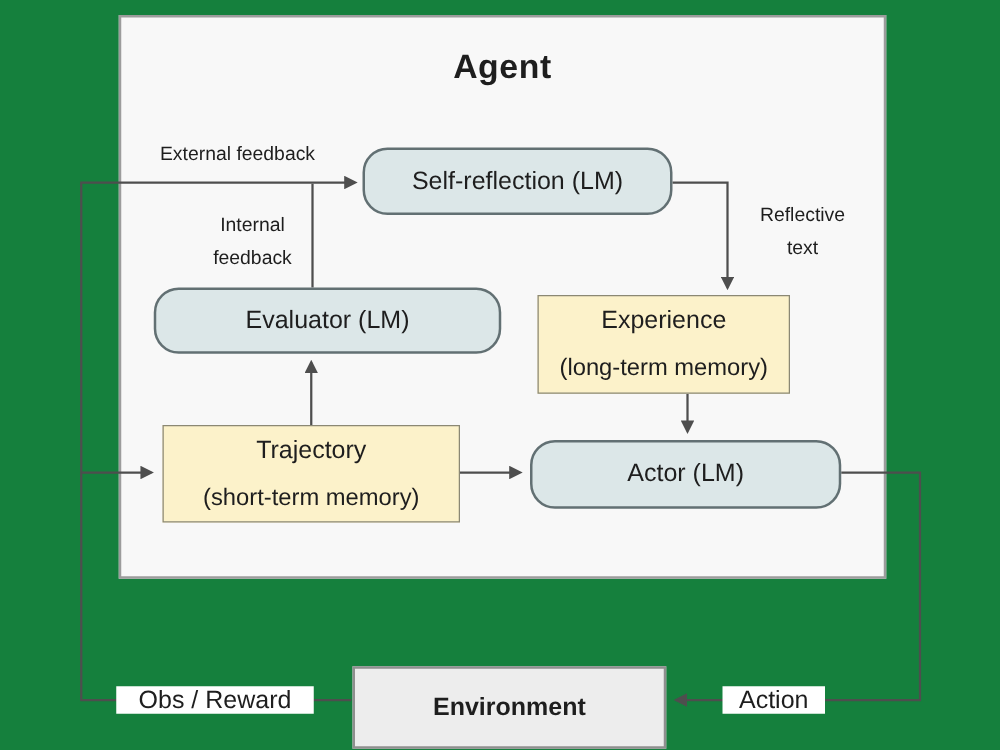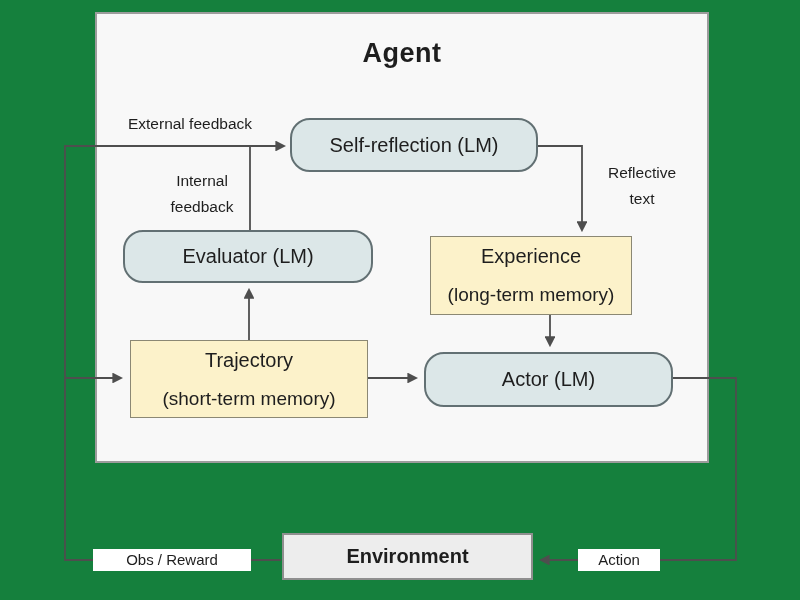--- a/index.html
+++ b/index.html
@@ -41,21 +41,21 @@
     background: var(--env_fill, #ededed);
     border: 2px solid var(--env_border, #8f8f8f);
     font-weight: bold;
   }
   .sublabel { font-size: 19px; margin-top: 16px; }
   .edge-label {
     position: absolute; z-index: 4; font-size: 15.5px;
     text-align: center; line-height: 26px;
   }
   .on-line {
-    font-size: 15px; line-height: 22px;
+    font-size: 20px; line-height: 22px;
     background: #ffffff; padding: 0 4px;
   }
 </style>
 </head>
 <body>
 
 <div class="canvas">
 
   <div class="agent-box"></div>
   <div class="agent-title">Agent</div>
@@ -73,39 +73,39 @@
     <path class="edge" d="M 550 315 L 550 345" marker-end="url(#arrow)"></path>
     <path class="edge" d="M 249 340 L 249 290" marker-end="url(#arrow)"></path>
     <path class="edge" d="M 368 378 L 416 378" marker-end="url(#arrow)"></path>
     <path class="edge" d="M 673 378 L 736 378 L 736 560 L 541 560" marker-end="url(#arrow)"></path>
   </svg>
 
   <div class="node node-blue" style="left:290px; top:118px; width:248px; height:54px;">
     <span>Self-reflection (LM)</span>
   </div>
 
-  <div class="node node-blue" style="left:123px; top:230px; width:250px; height:53px;">
+  <div class="node node-blue" style="left:123px; top:230px; width:278px; height:53px;">
     <span>Evaluator (LM)</span>
   </div>
 
   <div class="node node-yellow" style="left:430px; top:236px; width:202px; height:79px;">
     <span>Experience</span>
     <span class="sublabel">(long-term memory)</span>
   </div>
 
   <div class="node node-blue" style="left:424px; top:352px; width:249px; height:55px;">
     <span>Actor (LM)</span>
   </div>
 
   <div class="node node-yellow" style="left:130px; top:340px; width:238px; height:78px;">
     <span>Trajectory</span>
     <span class="sublabel">(short-term memory)</span>
   </div>
 
-  <div class="node node-env" style="left:282px; top:533px; width:251px; height:47px;">
+  <div class="node node-env" style="left:282px; top:533px; width:251px; height:66px;">
     <span>Environment</span>
   </div>
 
   <div class="edge-label" style="left:105px; top:111px; width:170px;">External feedback</div>
 
   <div class="edge-label" style="left:147px; top:168px; width:110px;">
     <div>Internal</div>
     <div>feedback</div>
   </div>
 

